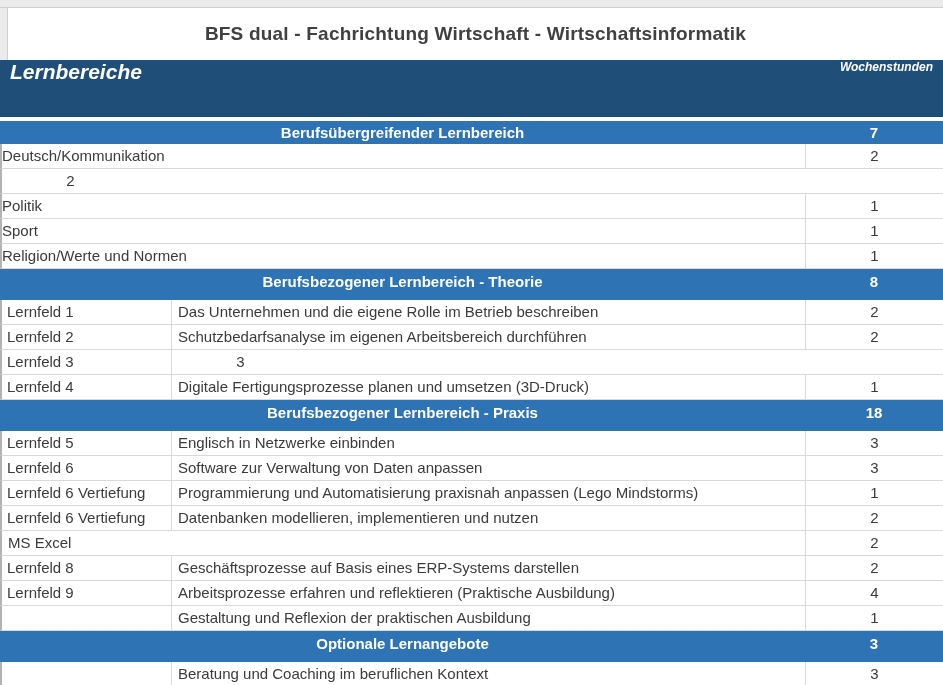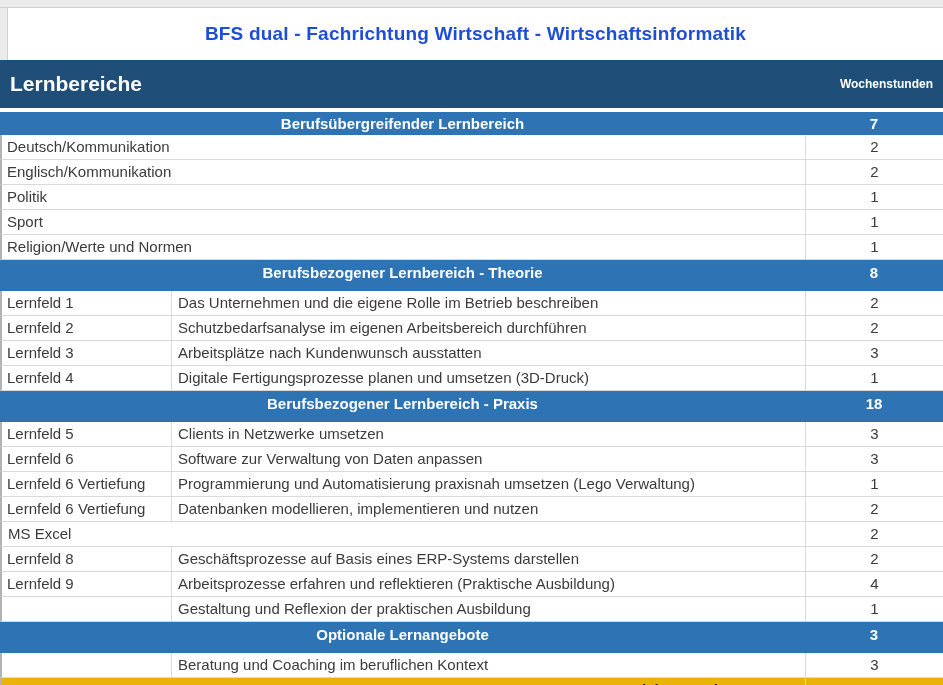--- a/index.html
+++ b/index.html
@@ -15,26 +15,27 @@
   html,body{margin:0;padding:0;}
   body{
     width:943px;height:685px;overflow:hidden;background:#fff;
     font-family:"Liberation Sans","DejaVu Sans",sans-serif;
   }
   .top-strip{height:8px;width:100%;background:var(--margin-gray);border-bottom:1px solid var(--margin-line);}
   .title-row{height:52px;display:flex;}
   .left-strip{width:8px;background:var(--margin-gray);border-right:1px solid var(--margin-line);}
   .doc-title{
     flex:1;display:flex;align-items:center;justify-content:center;
-    font-size:19px;font-weight:bold;color:#1d4ed8;letter-spacing:0.2px;
+    font-size:19px;font-weight:bold;color:#404040;letter-spacing:0.2px;
   }
   .thead{
-    height:48px;background:var(--header-bg);color:#fff;
-    display:flex;align-items:center;justify-content:space-between;
+    height:57px;background:var(--header-bg);color:#fff;
+    display:flex;align-items:flex-start;justify-content:space-between;
     padding:0 10px;
+    font-style:italic;
   }
   .thead-left{font-size:21px;font-weight:bold;}
   .thead-right{font-size:12px;font-weight:bold;}
   .gap{height:4px;background:#fff;}
   .band{
     height:31px;background:var(--band-bg);color:#fff;display:flex;
     font-size:15px;font-weight:bold;
   }
   .band-first{height:23px;}
   .band-title{width:805px;text-align:center;line-height:25px;}
@@ -48,21 +49,21 @@
   }
   .cell-label{
     width:170px;padding-left:5px;line-height:23px;
     border-right:1px solid var(--grid);white-space:nowrap;overflow:hidden;
   }
   .cell-text{
     flex:1;padding-left:6px;line-height:23px;
     border-right:1px solid var(--grid);white-space:nowrap;overflow:hidden;
   }
   .cell-merged{
-    flex:1;padding-left:5px;line-height:23px;
+    flex:1;line-height:23px;
     border-right:1px solid var(--grid);white-space:nowrap;overflow:hidden;
   }
   .cell-hours{width:137px;text-align:center;line-height:23px;}
   .footer-row{
     height:25px;display:flex;background:#eab308;border-left:2px solid var(--left-border);
     font-size:15px;
   }
   .footer-label{
     flex:1;text-align:right;padding-right:8px;line-height:24px;
     font-weight:bold;color:#1a1a1a;border-right:1px solid var(--grid);
@@ -91,21 +92,20 @@
 <div id="sections">
     <div class="band band-first">
       <div class="band-title">Berufsübergreifender Lernbereich</div>
       <div class="band-hours">7</div>
     </div>
     <div class="row">
       <div class="cell-merged">Deutsch/Kommunikation</div>
       <div class="cell-hours">2</div>
     </div>
     <div class="row">
-      <div class="cell-merged">Englisch/Kommunikation</div>
       <div class="cell-hours">2</div>
     </div>
     <div class="row">
       <div class="cell-merged">Politik</div>
       <div class="cell-hours">1</div>
     </div>
     <div class="row">
       <div class="cell-merged">Sport</div>
       <div class="cell-hours">1</div>
     </div>
@@ -122,45 +122,44 @@
       <div class="cell-text">Das Unternehmen und die eigene Rolle im Betrieb beschreiben</div>
       <div class="cell-hours">2</div>
     </div>
     <div class="row">
       <div class="cell-label">Lernfeld 2</div>
       <div class="cell-text">Schutzbedarfsanalyse im eigenen Arbeitsbereich durchführen</div>
       <div class="cell-hours">2</div>
     </div>
     <div class="row">
       <div class="cell-label">Lernfeld 3</div>
-      <div class="cell-text">Arbeitsplätze nach Kundenwunsch ausstatten</div>
       <div class="cell-hours">3</div>
     </div>
     <div class="row">
       <div class="cell-label">Lernfeld 4</div>
       <div class="cell-text">Digitale Fertigungsprozesse planen und umsetzen (3D-Druck)</div>
       <div class="cell-hours">1</div>
     </div>
     <div class="band">
       <div class="band-title">Berufsbezogener Lernbereich - Praxis</div>
       <div class="band-hours">18</div>
     </div>
     <div class="row">
       <div class="cell-label">Lernfeld 5</div>
-      <div class="cell-text">Clients in Netzwerke umsetzen</div>
+      <div class="cell-text">Englisch in Netzwerke einbinden</div>
       <div class="cell-hours">3</div>
     </div>
     <div class="row">
       <div class="cell-label">Lernfeld 6</div>
       <div class="cell-text">Software zur Verwaltung von Daten anpassen</div>
       <div class="cell-hours">3</div>
     </div>
     <div class="row">
       <div class="cell-label">Lernfeld 6 Vertiefung</div>
-      <div class="cell-text">Programmierung und Automatisierung praxisnah umsetzen (Lego Verwaltung)</div>
+      <div class="cell-text">Programmierung und Automatisierung praxisnah anpassen (Lego Mindstorms)</div>
       <div class="cell-hours">1</div>
     </div>
     <div class="row">
       <div class="cell-label">Lernfeld 6 Vertiefung</div>
       <div class="cell-text">Datenbanken modellieren, implementieren und nutzen</div>
       <div class="cell-hours">2</div>
     </div>
     <div class="row">
       <div class="cell-text">MS Excel</div>
       <div class="cell-hours">2</div>

